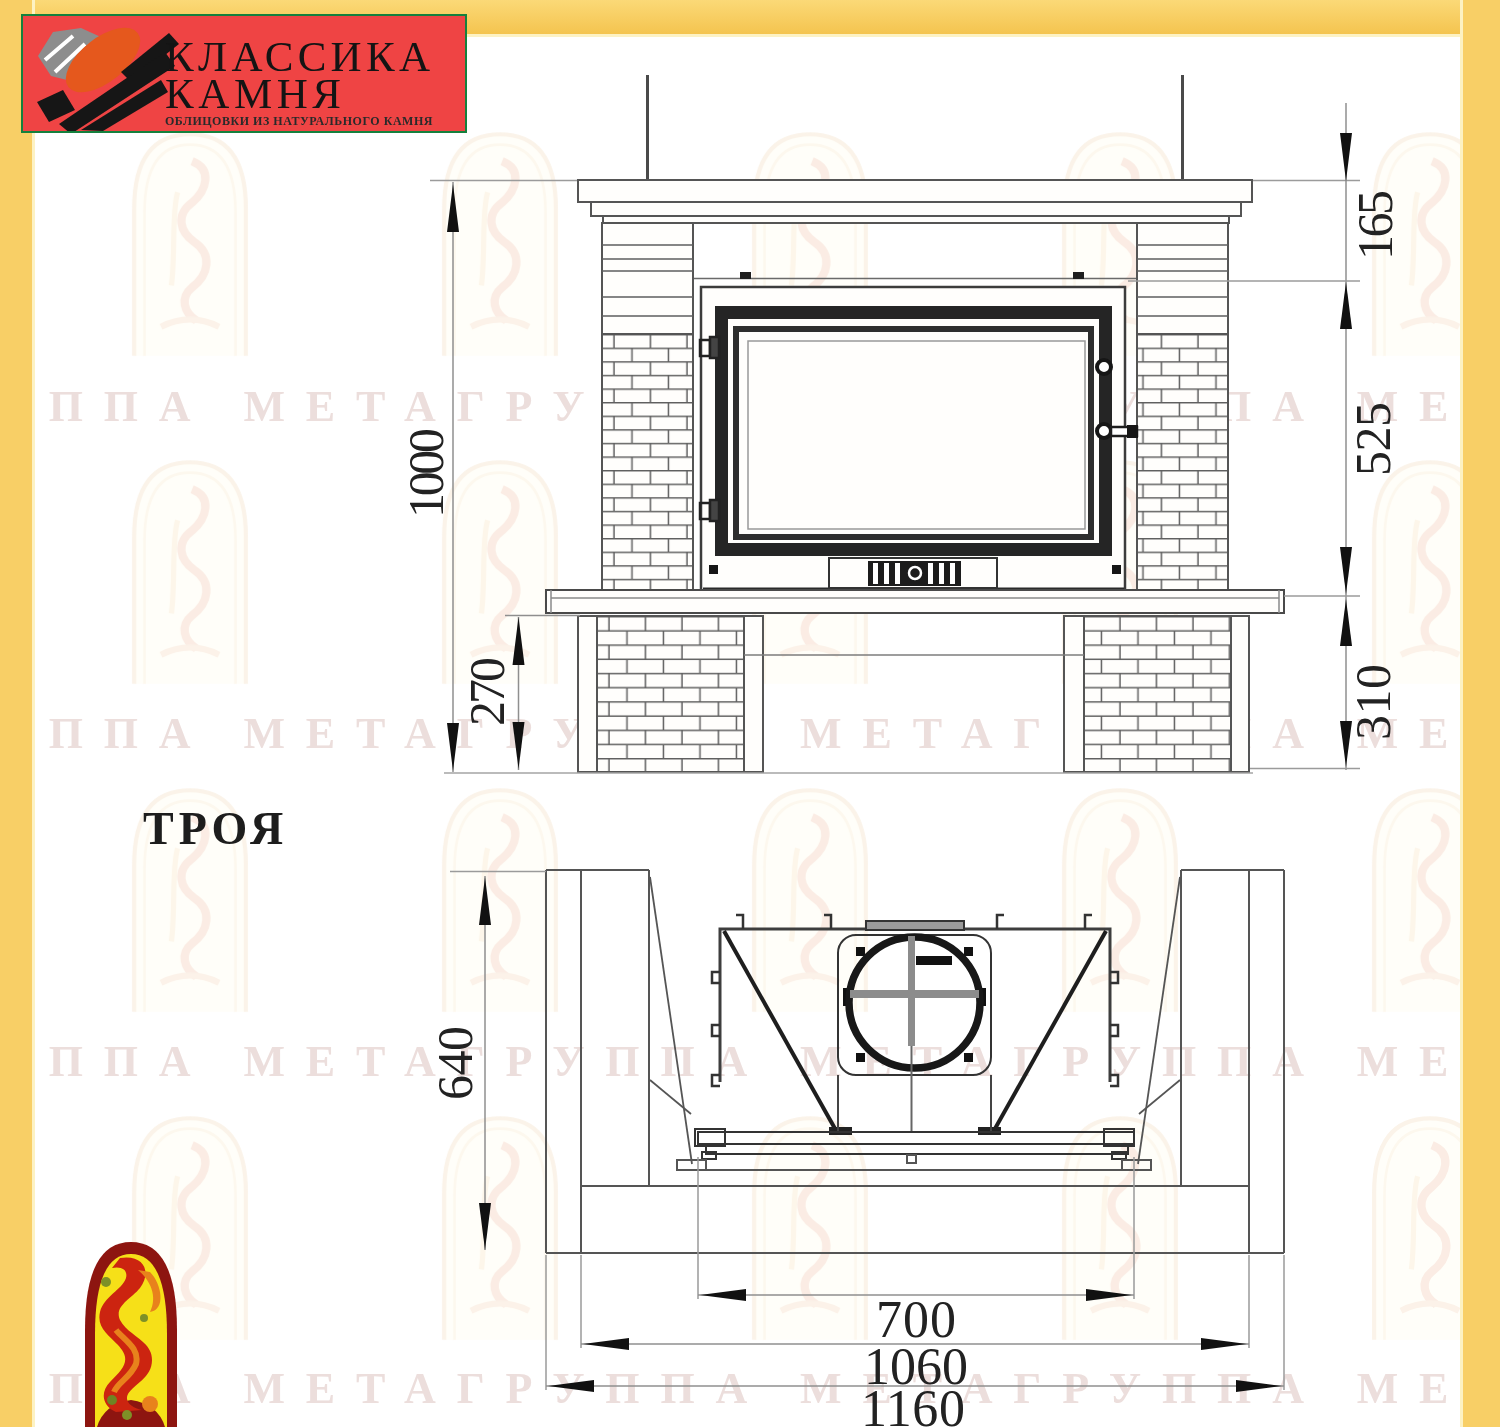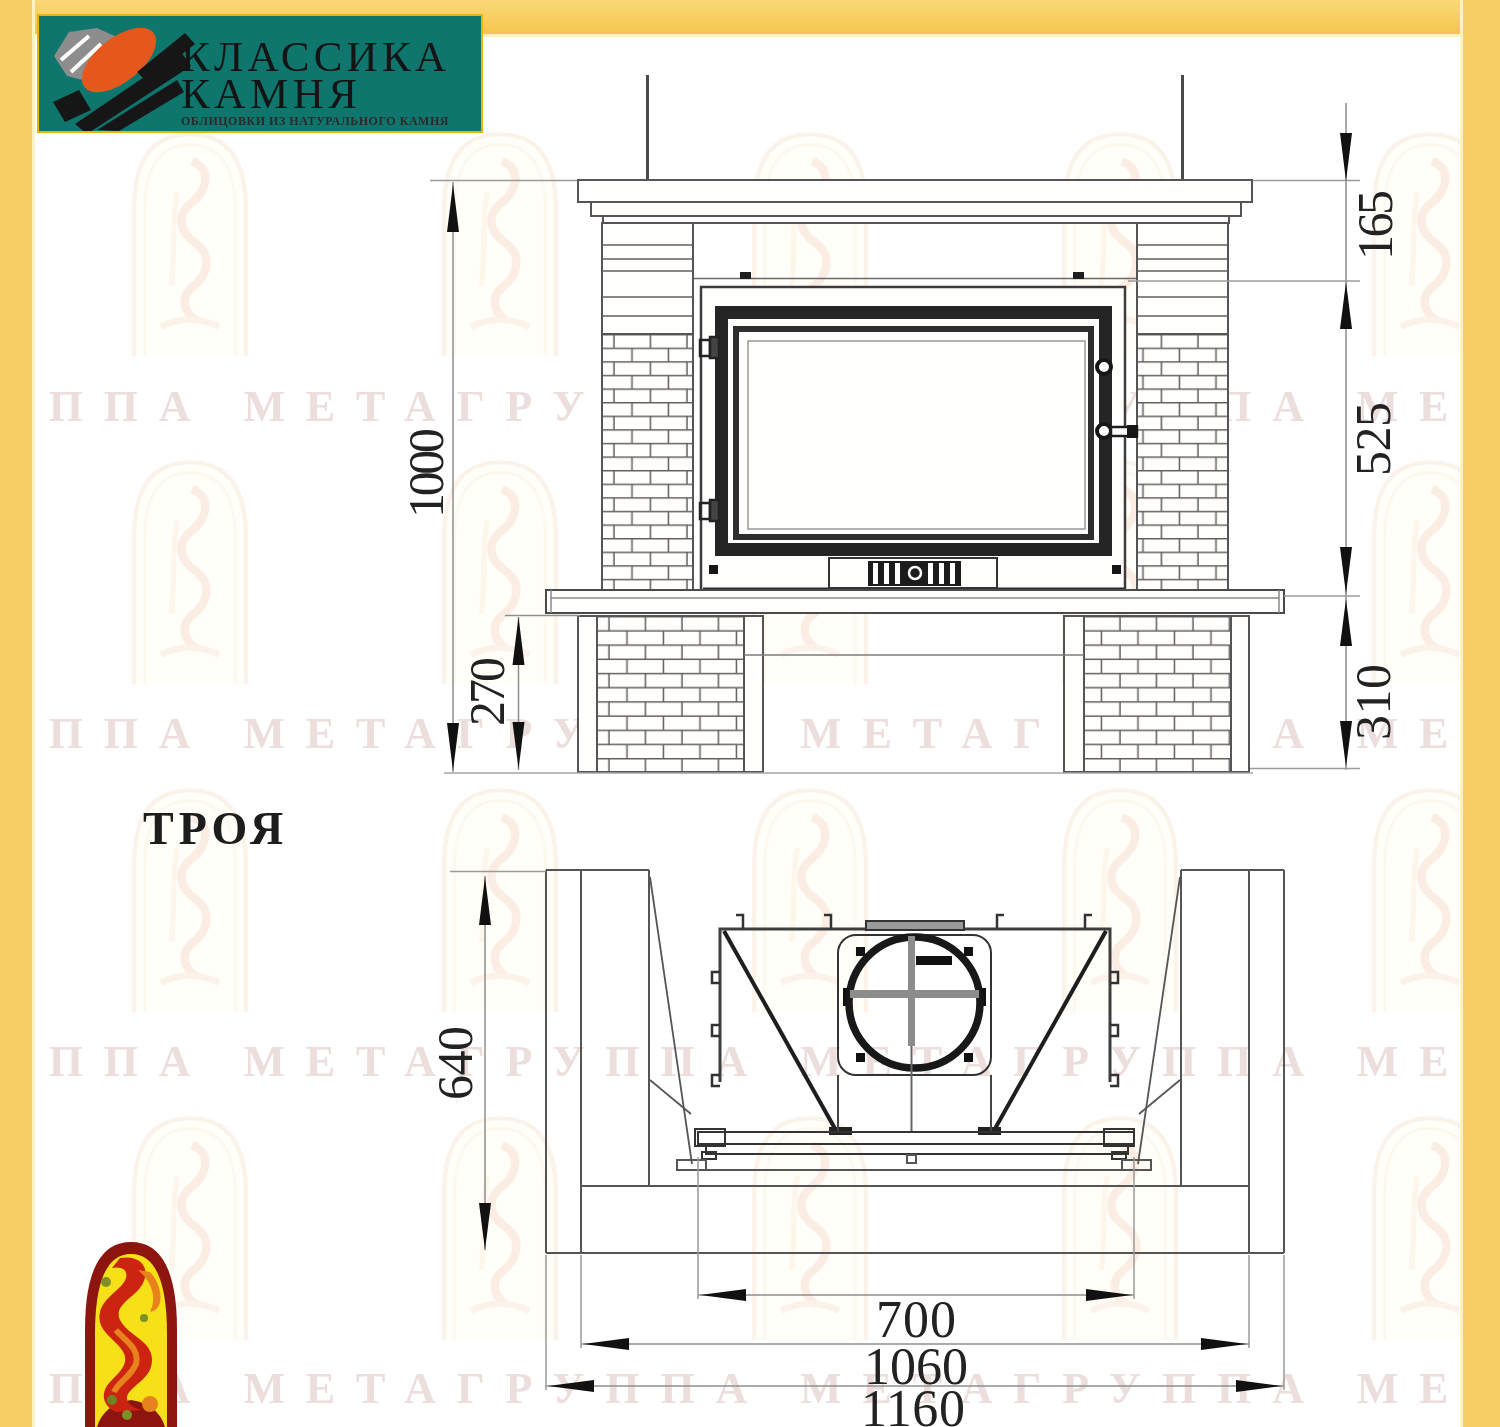--- a/index.html
+++ b/index.html
@@ -3,22 +3,22 @@
 <meta charset="utf-8">
 <style>
   html,body{margin:0;padding:0;}
   body{width:1500px;height:1427px;position:relative;background:#ffffff;overflow:hidden;
        font-family:"Liberation Serif", serif;}
   #main{position:absolute;left:0;top:0;z-index:1;filter:blur(0.45px);}
   .yframe{position:absolute;z-index:2;background:#f8cf66;}
   #ytop{left:0;top:0;width:1500px;height:34px;background:linear-gradient(#fbd977,#f4c44f);border-bottom:3px solid #fdf2c3;}
   #yleft{left:0;top:0;width:32px;height:1427px;border-right:3px solid #fdf2c3;}
   #yright{left:1460px;top:0;width:40px;height:1427px;border-left:3px solid #fdf2c3;}
-  #logobox{position:absolute;z-index:3;left:37px;top:14px;width:442px;height:115px;
-           background:#0f766e;border:2px solid #eab308;}
+  #logobox{position:absolute;z-index:3;left:21px;top:14px;width:442px;height:115px;
+           background:#ef4444;border:2px solid #15803d;}
 </style>
 </head>
 <body>
 
 <svg id="main" width="1500" height="1427" viewBox="0 0 1500 1427" xmlns="http://www.w3.org/2000/svg">
 <defs>
   <pattern id="bk1" patternUnits="userSpaceOnUse" x="602" y="334" width="36.5" height="27.2">
     <path d="M0,0.7H36.5M0,14.3H36.5" stroke="#5f5f5f" stroke-width="1.5" fill="none"></path>
     <path d="M12,0.7V14.3M30,14.3V27.2" stroke="#5f5f5f" stroke-width="1.5" fill="none"></path>
   </pattern>

